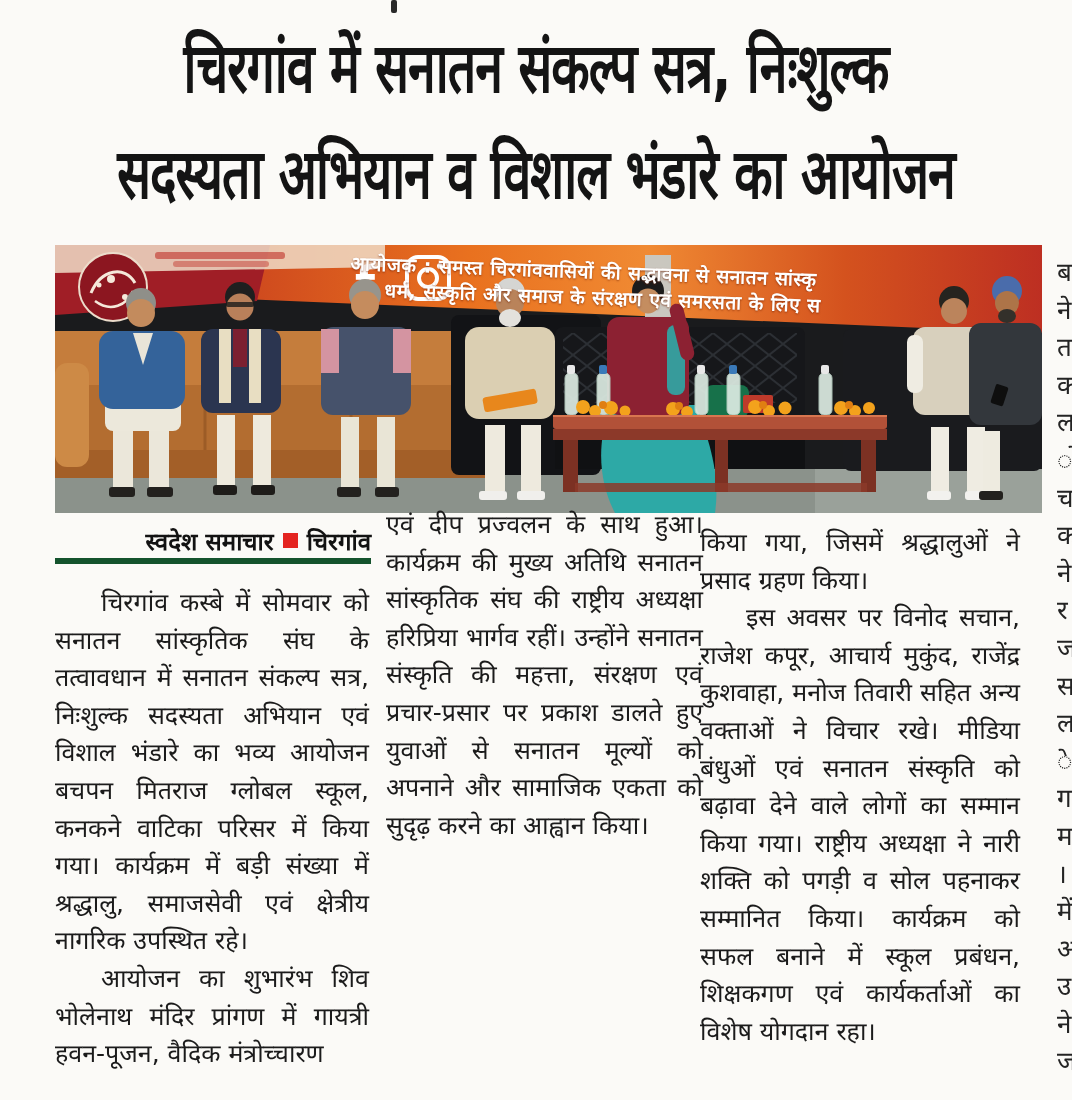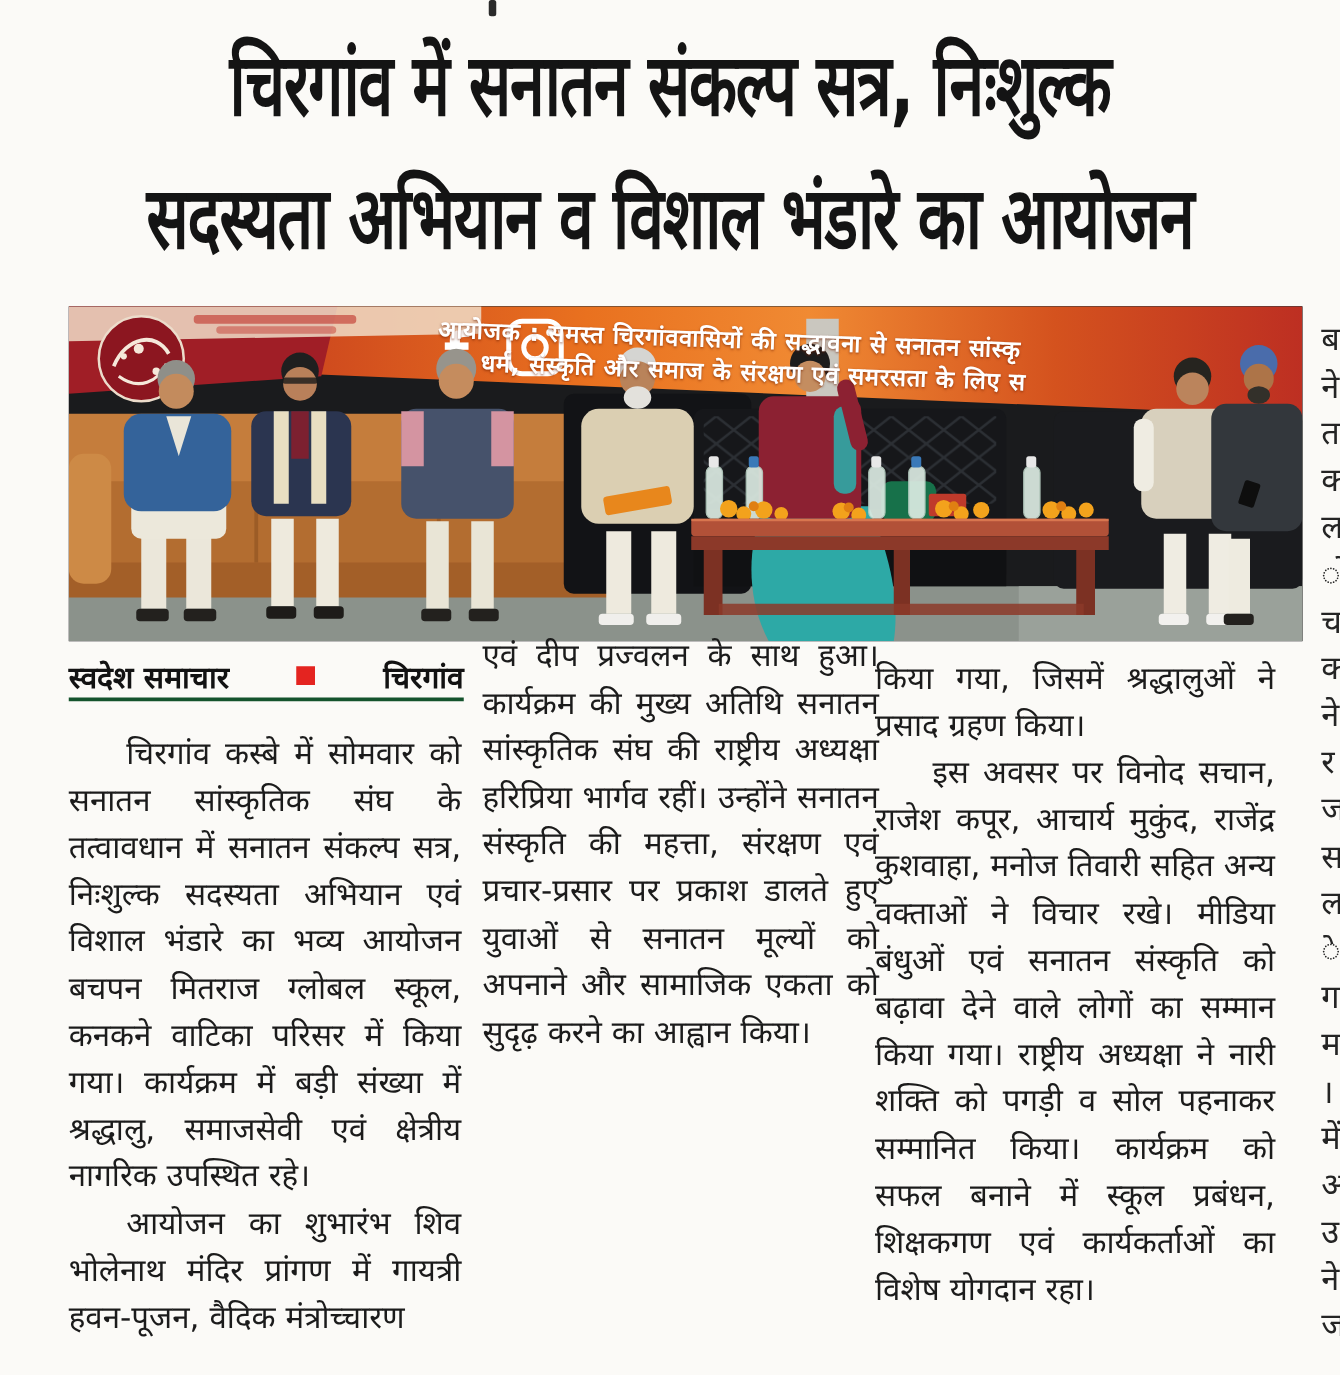--- a/index.html
+++ b/index.html
@@ -31,23 +31,23 @@
   .banner-text{
     position:absolute;color:#ffffff;font-weight:bold;white-space:nowrap;overflow:hidden;
     text-shadow:0 1px 2px rgba(110,30,0,.65);letter-spacing:.5px;
   }
   .banner-line1{left:296px;top:5px;width:696px;font-size:19px;transform:rotate(2deg);transform-origin:left top;}
   .banner-line2{left:330px;top:32px;width:662px;font-size:19px;transform:rotate(2deg);transform-origin:left top;}
 
   
   .byline{
     position:absolute;left:55px;top:522px;width:316px;height:36px;
-    display:flex;align-items:center;justify-content:space-between;gap:9px;
+    display:flex;align-items:center;justify-content:flex-end;gap:9px;
     font-size:24px;font-weight:bold;color:#121212;
-    border-bottom:3px solid #14532d;
+    border-bottom:6px solid #14532d;
   }
   .byline .bullet{width:15px;height:15px;display:inline-block;background:#e42420;}
 
   
   .col{
     position:absolute;font-size:25px;line-height:37.6px;text-align:justify;color:#1b1b1b;
   }
   .col p{margin:0;}
   .col p.indent{text-indent:46px;}
   .col1{left:55px;top:584px;width:314px;}

